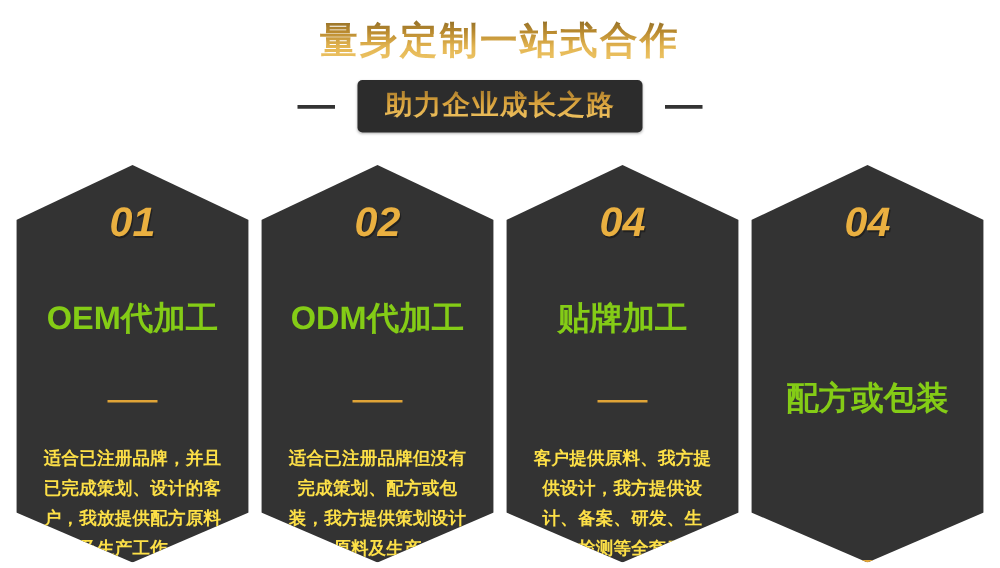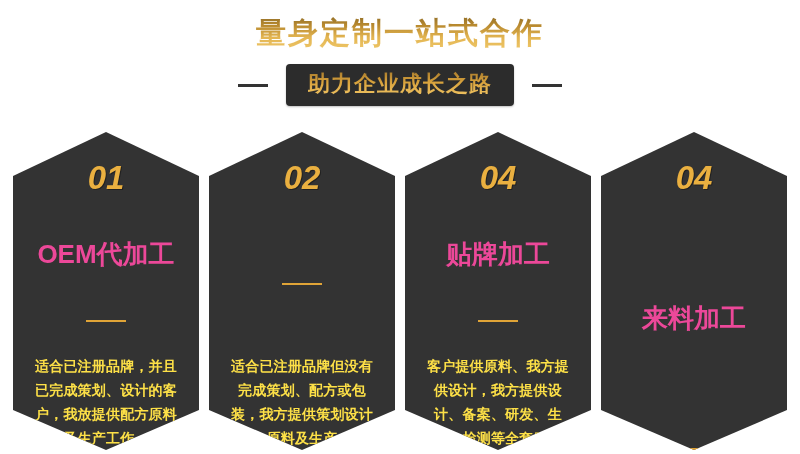--- a/index.html
+++ b/index.html
@@ -122,21 +122,21 @@
     color: #eab040;
     text-shadow: 1px 1px 0 rgba(0,0,0,0.35);
   }
 
   .card-title {
     margin-top: 10px;
     font-size: 26px;
     line-height: 32px;
     font-weight: bold;
     letter-spacing: 0px;
-    color: #ec4899;
+    color: #84cc16;
     white-space: nowrap;
   }
 
   .card-divider {
     margin-top: 18px;
     width: 40px;
     height: 2px;
     background: #e0a437;
   }
 
@@ -174,32 +174,33 @@
 
     <div class="card">
       <div class="card-number">01</div>
       <div class="card-title">OEM代加工</div>
       <div class="card-divider"></div>
       <div class="card-body">适合已注册品牌，并且已完成策划、设计的客户，我放提供配方原料及生产工作。</div>
     </div>
 
     <div class="card">
       <div class="card-number">02</div>
+      <div class="card-title">ODM代加工</div>
       <div class="card-divider"></div>
       <div class="card-body">适合已注册品牌但没有完成策划、配方或包装，我方提供策划设计原料及生产</div>
     </div>
 
     <div class="card">
       <div class="card-number">04</div>
       <div class="card-title">贴牌加工</div>
       <div class="card-divider"></div>
       <div class="card-body">客户提供原料、我方提供设计，我方提供设计、备案、研发、生产、检测等全套服务</div>
     </div>
 
     <div class="card">
       <div class="card-number">04</div>
-      <div class="card-title">来料加工</div>
+      <div class="card-title">配方或包装</div>
       <div class="card-divider"></div>
     </div>
 
   </div>
 
 </div>
 
 </body></html>

